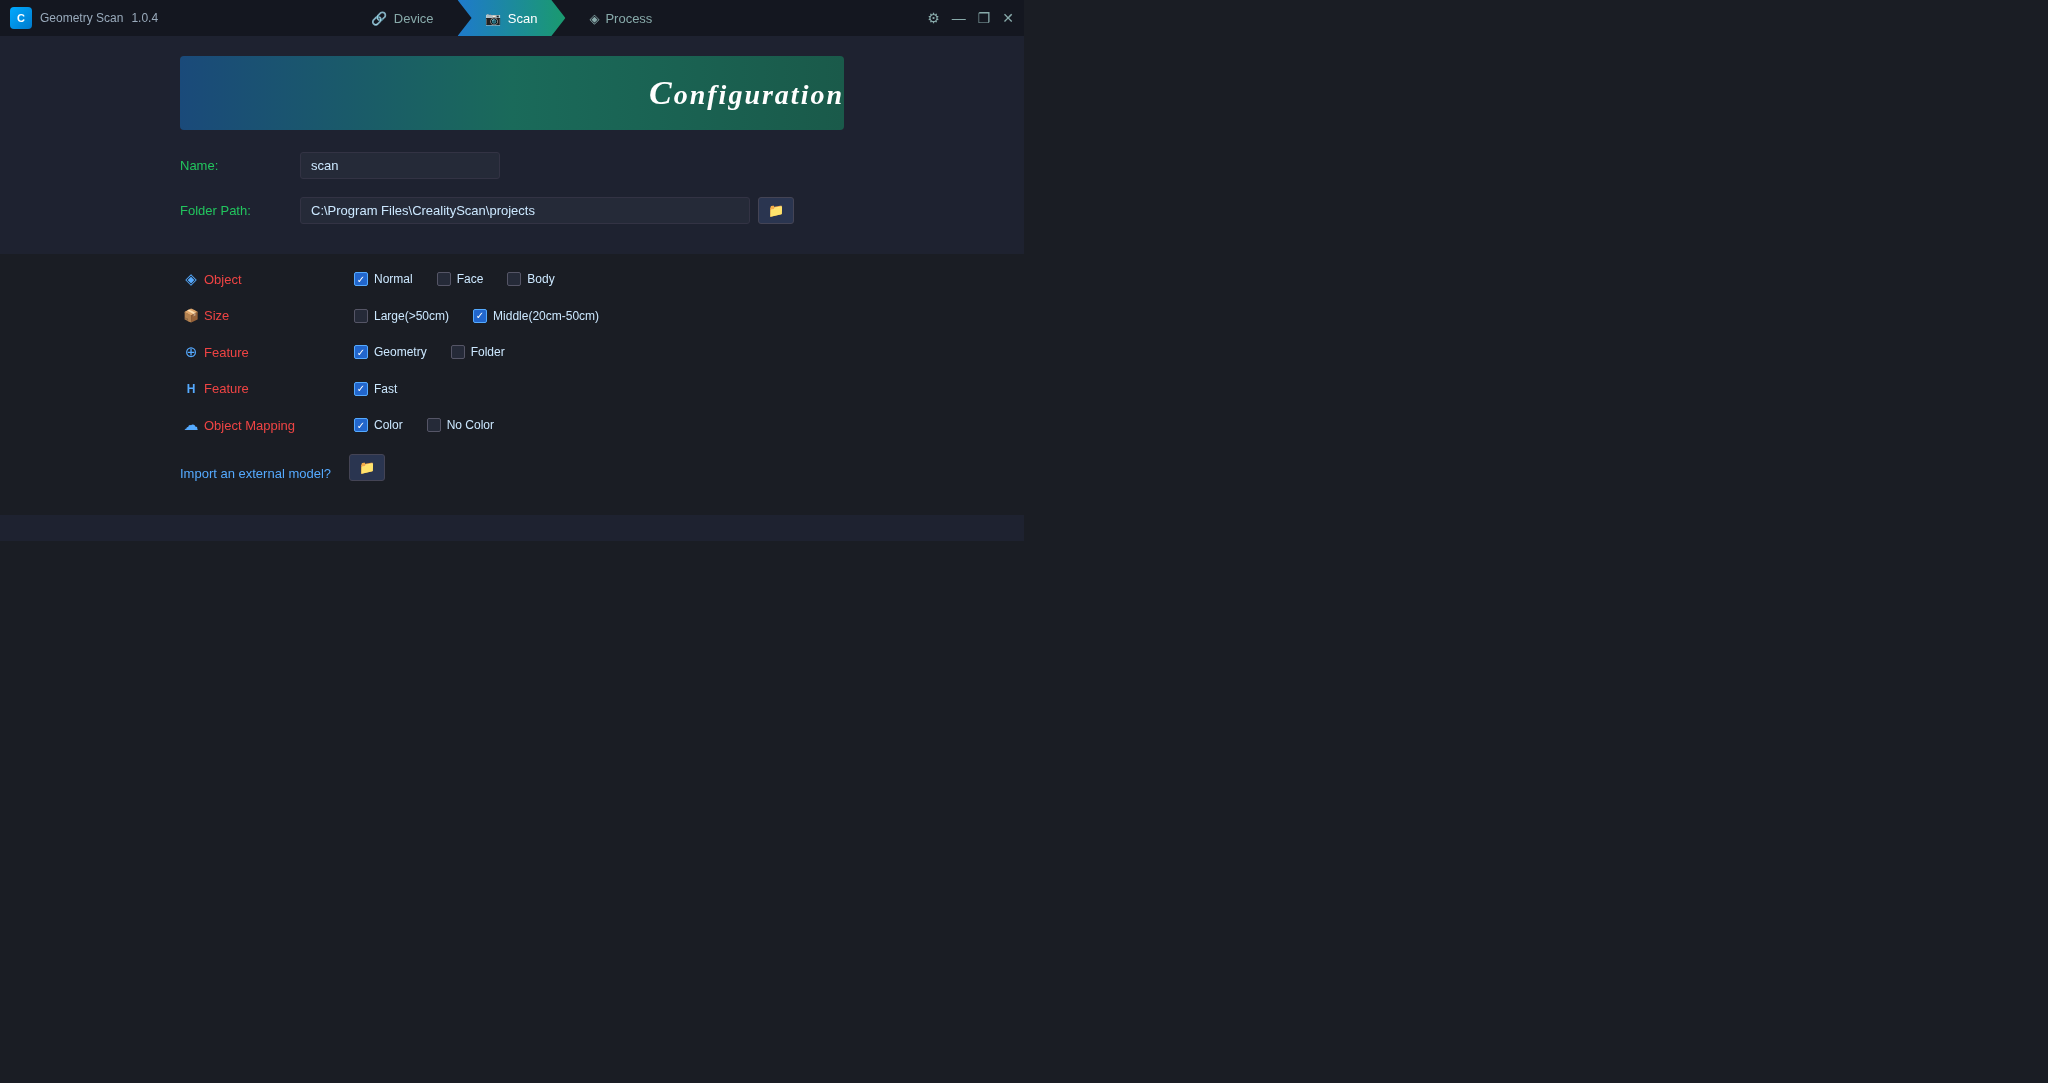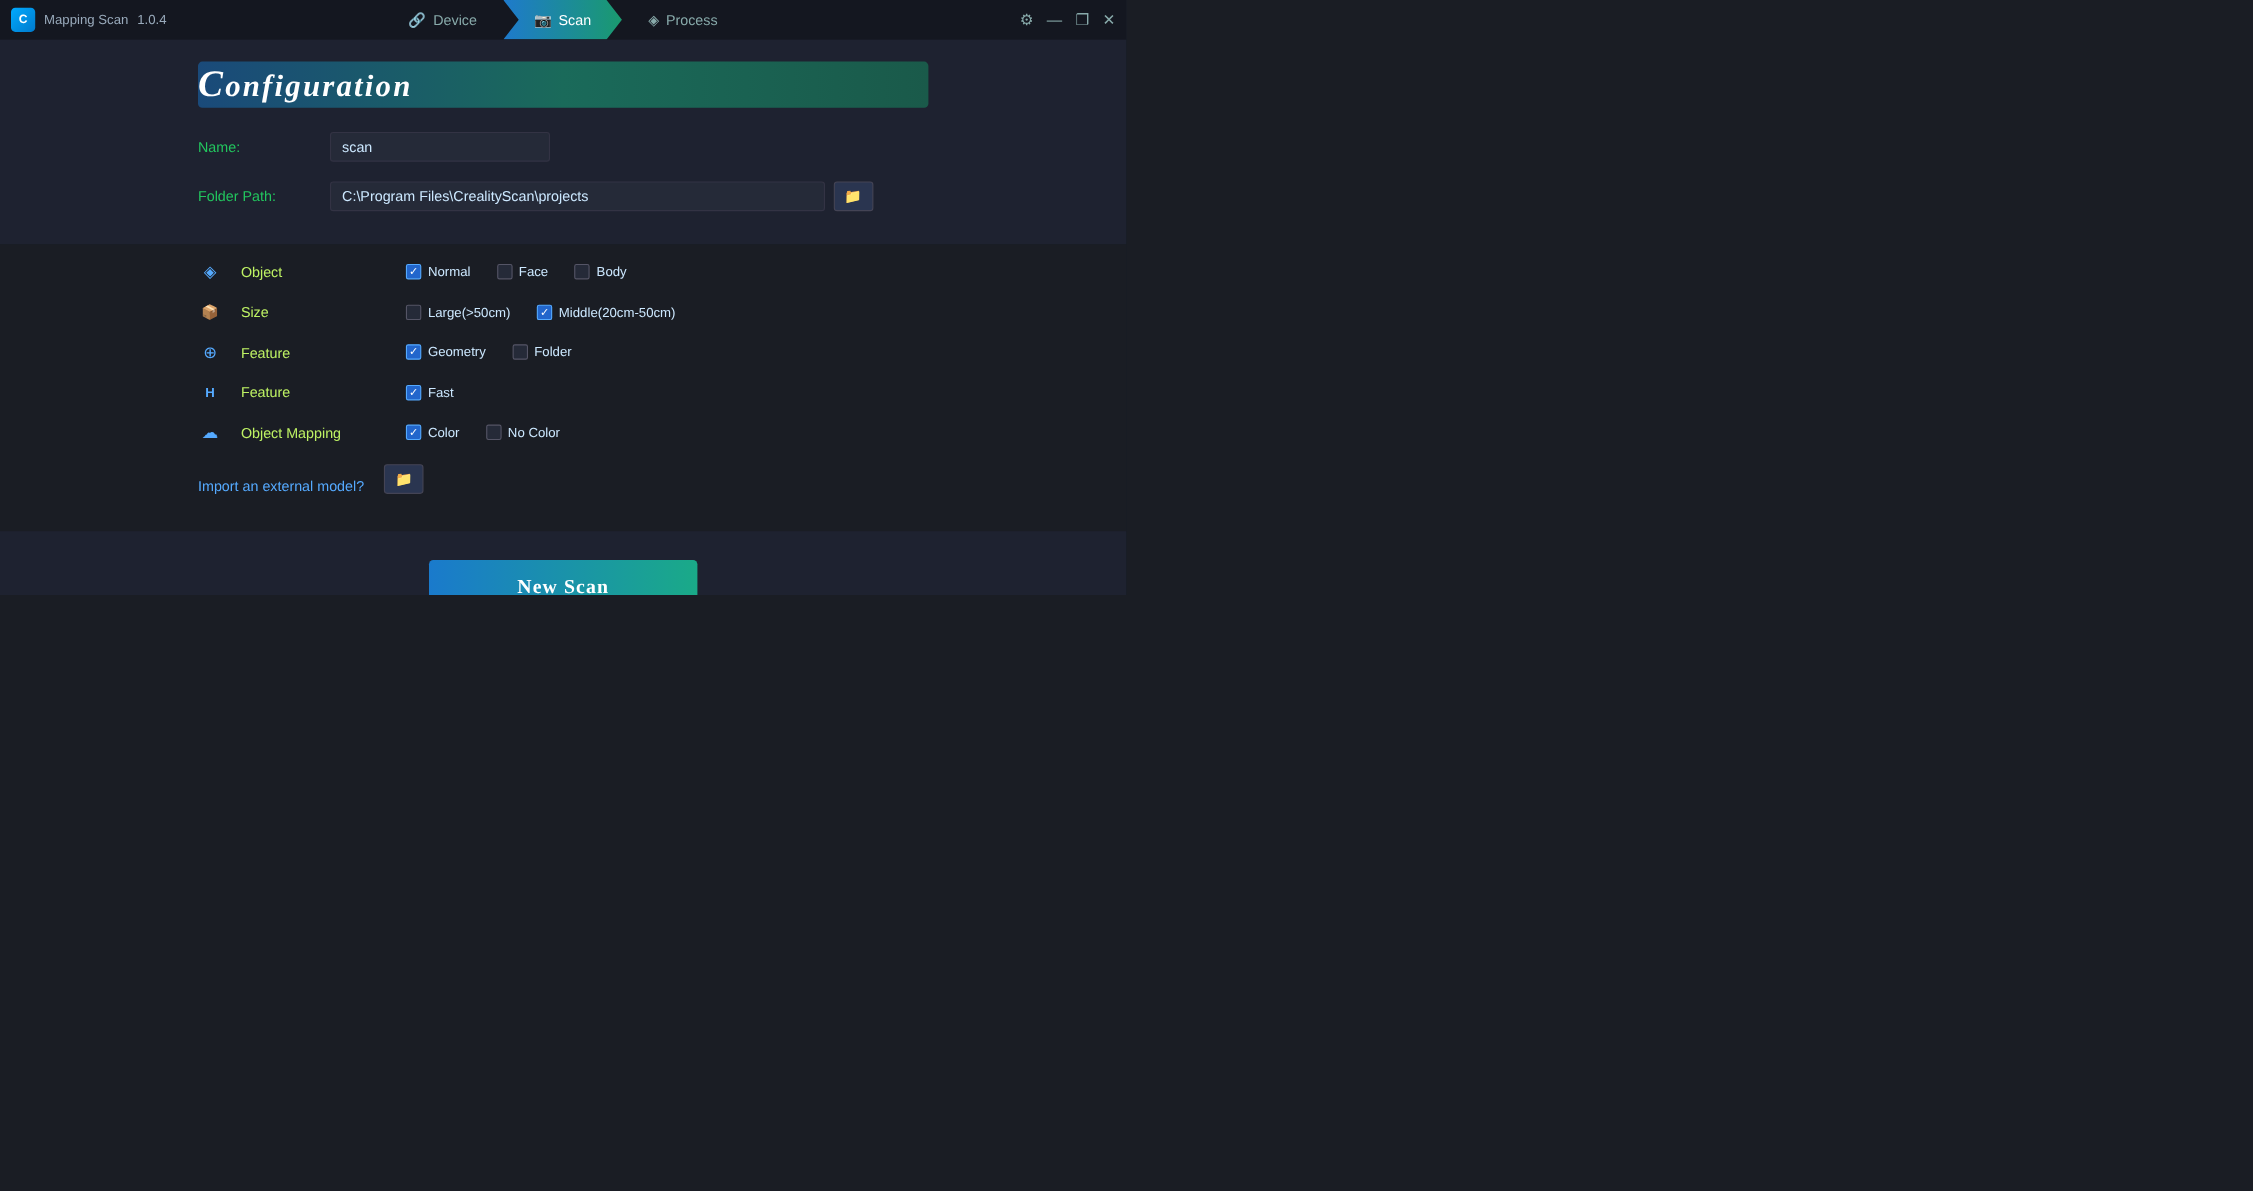--- a/index.html
+++ b/index.html
@@ -87,22 +87,22 @@
     .win-ctrl {
       cursor: pointer;
       color: #8aa;
       font-size: 14px;
     }
 
     
     .config-banner {
       background: linear-gradient(90deg, #1a4a7a 0%, #1a6a5a 50%, #1a5a4a 100%);
       border-radius: 4px;
-      text-align: left;
-      padding: 2px 0;
+      text-align: right;
+      padding: 18px 0;
       margin-bottom: 22px;
     }
     .config-banner-text {
       font-size: 28px;
       font-weight: bold;
       color: white;
       font-family: 'Georgia', serif;
       letter-spacing: 2px;
     }
 
@@ -155,24 +155,24 @@
       align-items: center;
       margin-bottom: 20px;
     }
     .setting-icon {
       color: #55aaff;
       font-size: 15px;
       width: 22px;
       text-align: center;
     }
     .setting-label {
-      color: #bef264;
+      color: #ef4444;
       font-size: 13px;
       width: 130px;
-      margin-left: 17px;
+      margin-left: 2px;
     }
     .setting-options {
       display: flex;
       align-items: center;
       gap: 24px;
       margin-left: 20px;
     }
     .option-item {
       display: flex;
       align-items: center;
@@ -254,21 +254,21 @@
     html, body { width: 1024px; height: 541px; }
   </style>
 </head>
 <body>
 
 <div class="page-wrapper">
 
   <div class="titlebar" style="position:relative;">
     <div class="titlebar-left">
       <div class="app-logo">C</div>
-      <span class="app-title">Mapping Scan</span>
+      <span class="app-title">Geometry Scan</span>
       <span class="app-title">1.0.4</span>
     </div>
 
     <div class="nav-tabs">
       <div class="nav-tab" style="color:#8aa;">
         <span>🔗</span>
         <span>Device</span>
       </div>
       <div class="nav-tab active">
         <span>📷</span>

